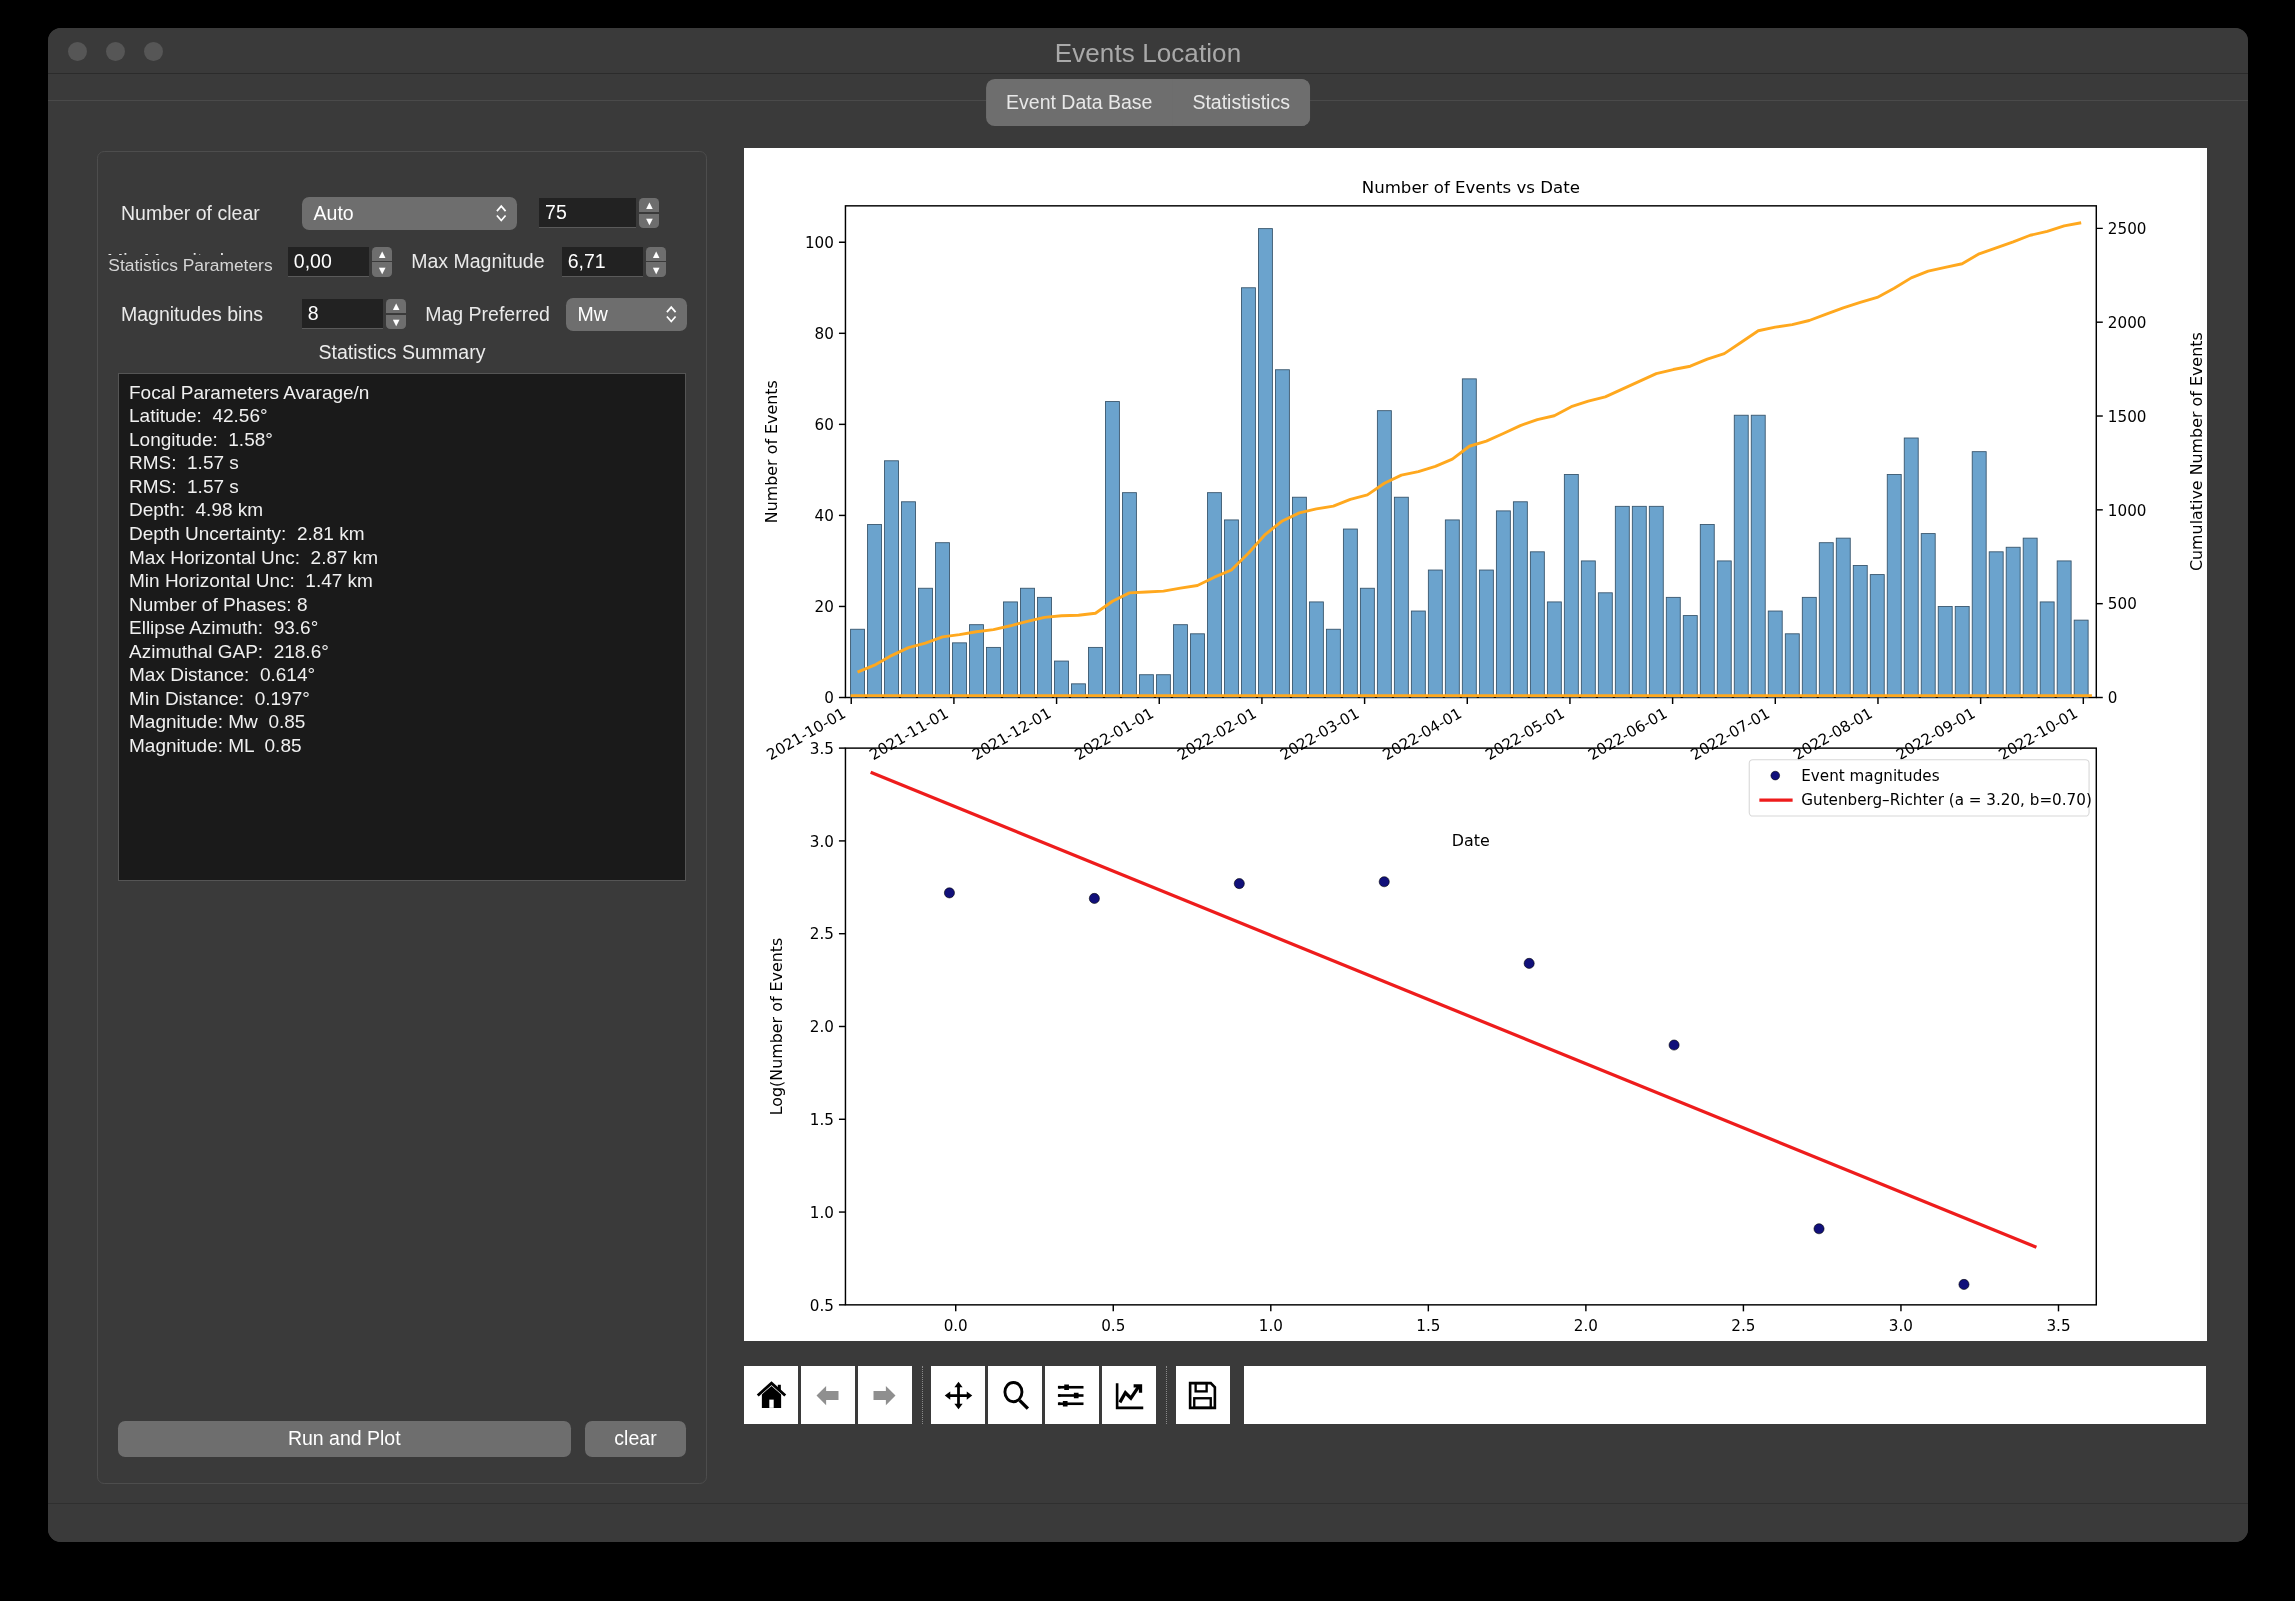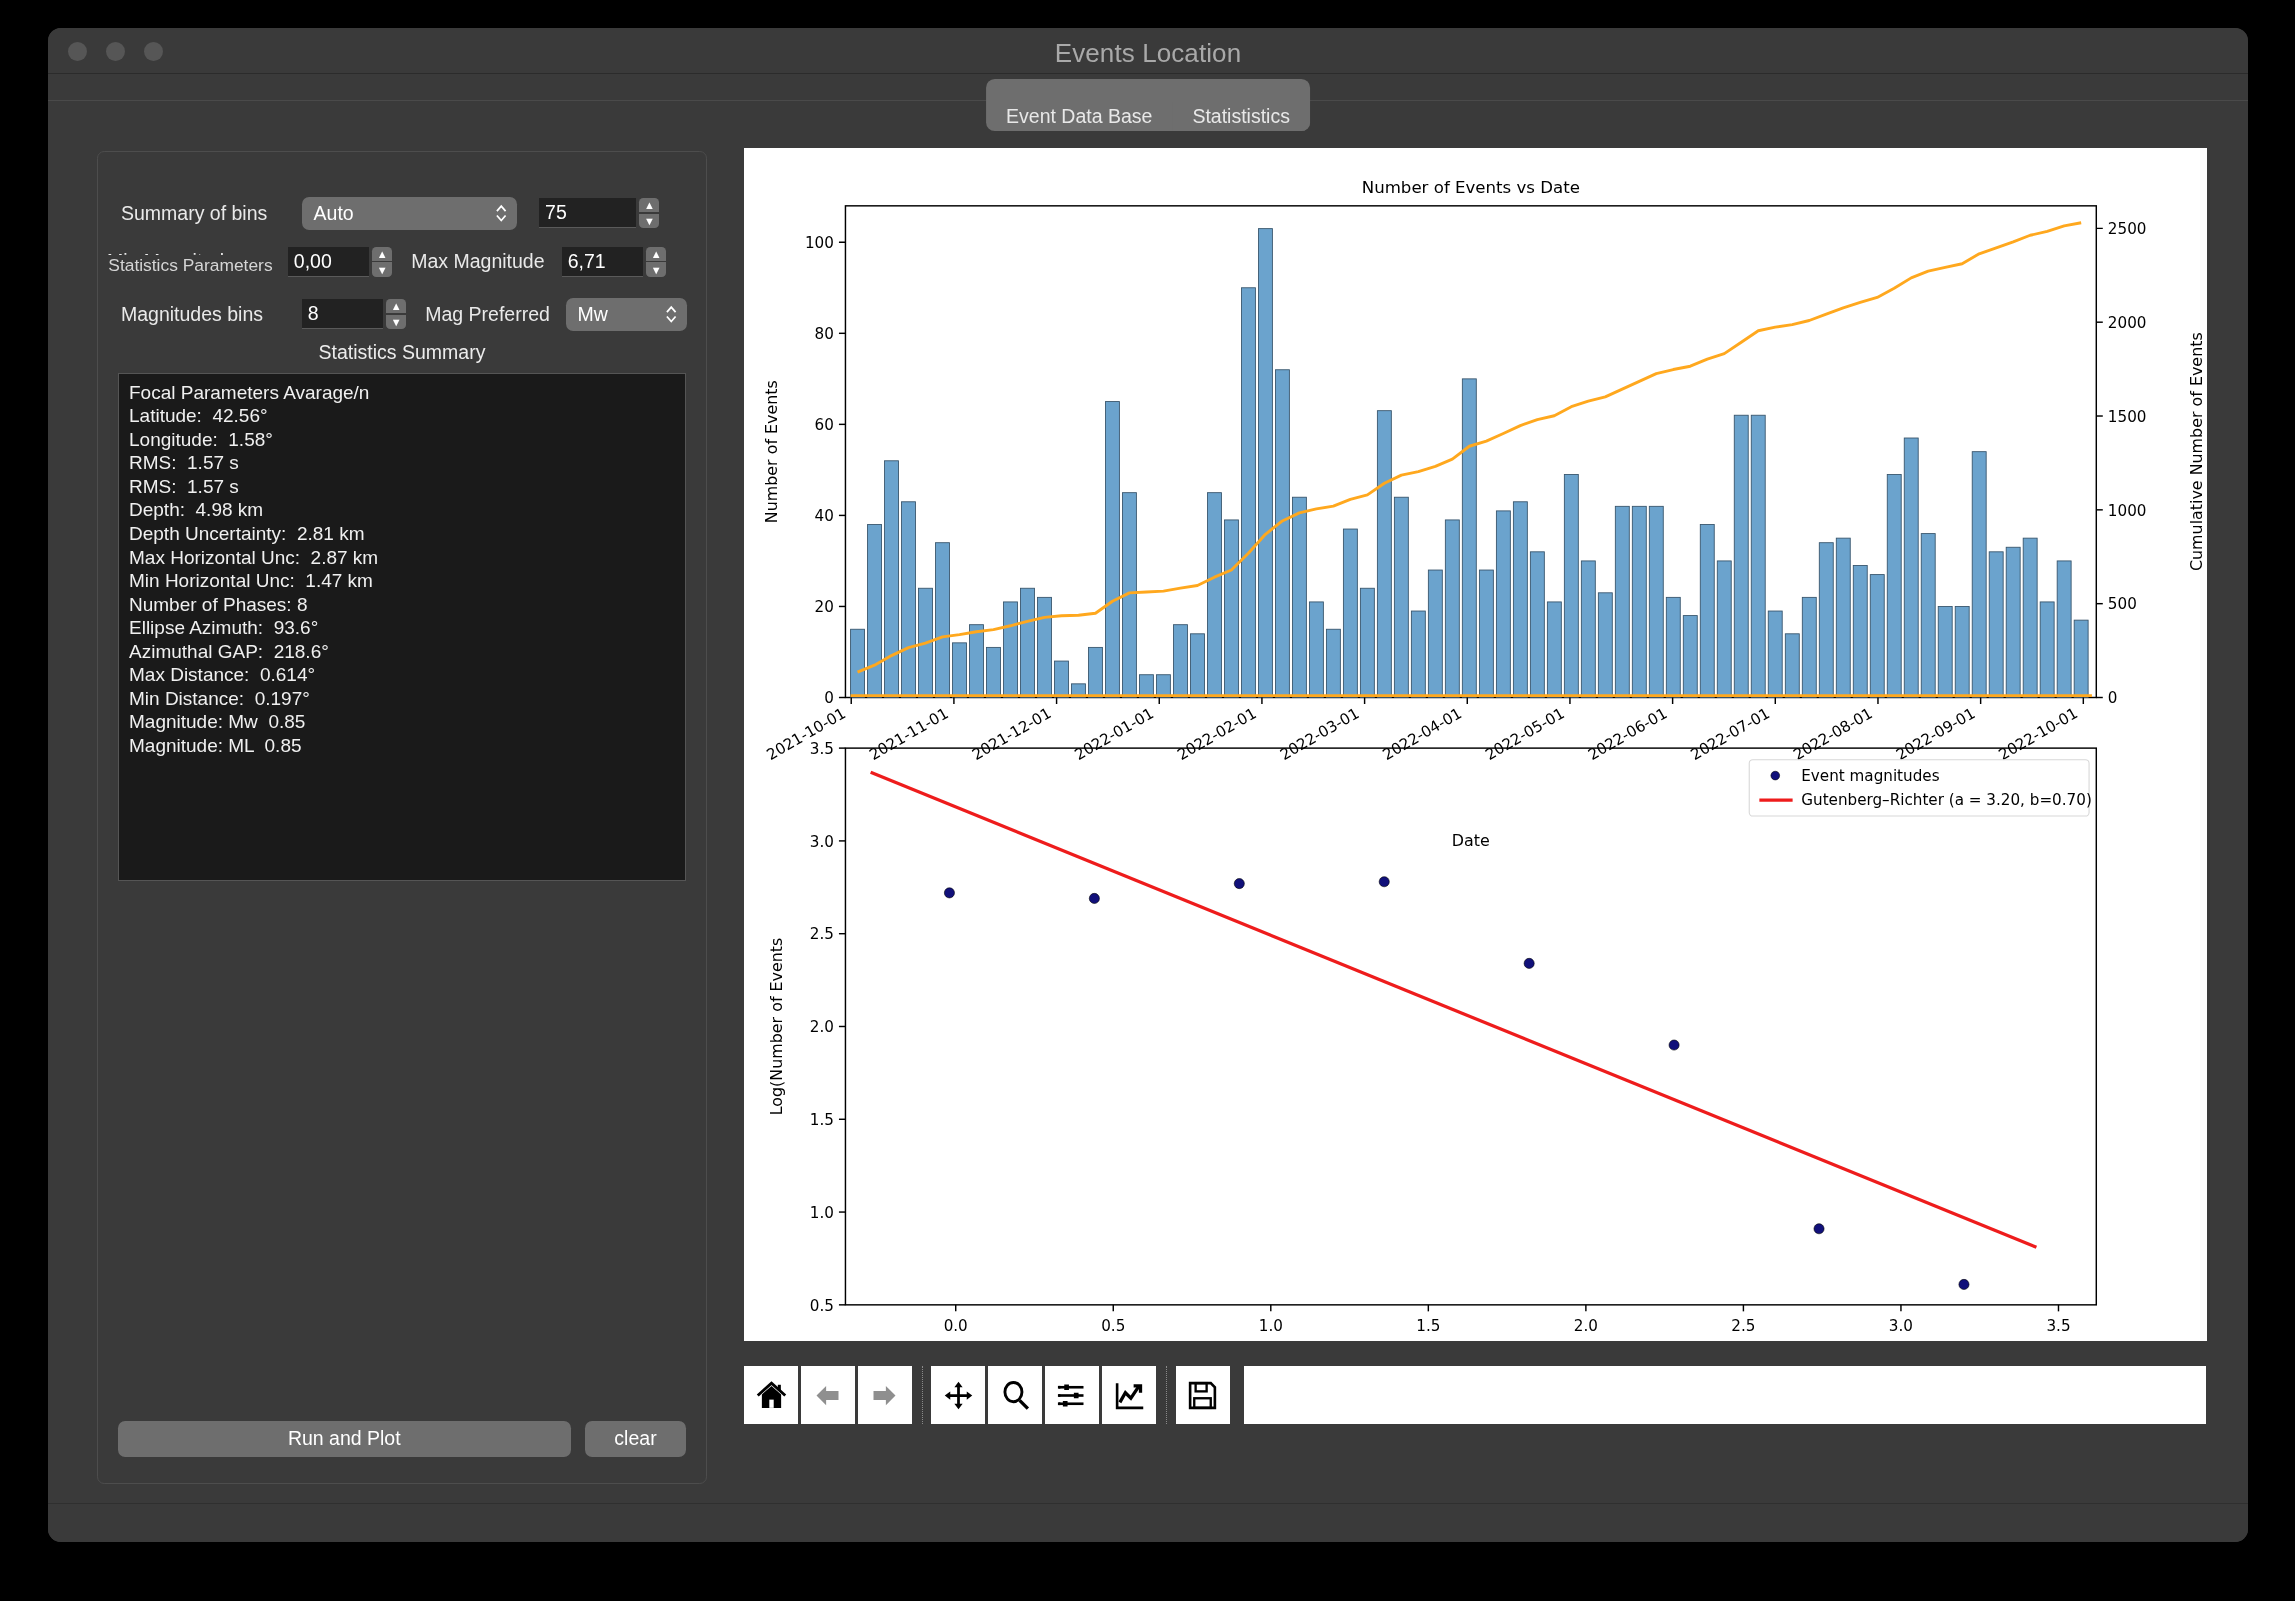--- a/index.html
+++ b/index.html
@@ -15,21 +15,21 @@
   .traffic{position:absolute;left:20px;top:14.5px;display:flex;gap:19px;}
   .dot{width:19px;height:19px;border-radius:50%;background:#565656;}
   .win-title{position:absolute;left:0;right:0;top:10px;text-align:center;
              color:#a9a9a9;font-size:26px;letter-spacing:0.1px;}
 
   
   .tabstrip{position:relative;height:41px;background:#3a3a3a;}
   .tabstrip:after{content:"";position:absolute;left:0;right:0;top:26px;height:0.7px;background:#4a4a4a;}
   .tabs{position:absolute;left:50%;transform:translateX(-50%);top:5.8px;
         display:flex;background:#6e6e6e;border-radius:8.7px;overflow:hidden;z-index:2;}
-  .tab{padding:3px 20px;font-size:19.5px;color:#e8e8e8;white-space:nowrap;margin-top:23px;}
+  .tab{padding:12px 20px;font-size:19.5px;color:#e8e8e8;white-space:nowrap;}
   .tab.sel{background:#6e6e6e;}
 
   
   .content{position:absolute;left:0;right:0;top:85px;bottom:38px;background:#3a3a3a;}
   .statusbar{position:absolute;left:0;right:0;bottom:0;height:38px;background:#3a3a3a;border-top:0.7px solid #2f2f2f;}
 
   
   .leftpanel{position:absolute;left:49px;top:38px;width:608px;bottom:20px;
              border:0.7px solid #4d4d4d;border-radius:7.2px;background:#3a3a3a;}
   .group-label{position:absolute;left:56px;top:142px;color:#d5d5d5;font-size:17.4px;z-index:3;
@@ -112,21 +112,21 @@
         <div class="tab sel">Statististics</div>
       </div>
     </div>
 
     <div class="content">
 
       <div class="group-label">Statistics Parameters</div>
       <div class="leftpanel">
 
         <div class="row r1">
-          <span class="lbl" style="width:181px">Summary of bins</span>
+          <span class="lbl" style="width:181px">Number of clear</span>
           <div class="combo" style="width:195px">
             <span>Auto</span>
             <span class="arrows">
               <svg width="14.5" height="24.6" viewBox="0 0 20 34">
                 <path d="M4 14 L10 7 L16 14" stroke="#fff" stroke-width="2.4" fill="none"></path>
                 <path d="M4 20 L10 27 L16 20" stroke="#fff" stroke-width="2.4" fill="none"></path>
               </svg>
             </span>
           </div>
           <div class="spin" style="margin-left:22px">

